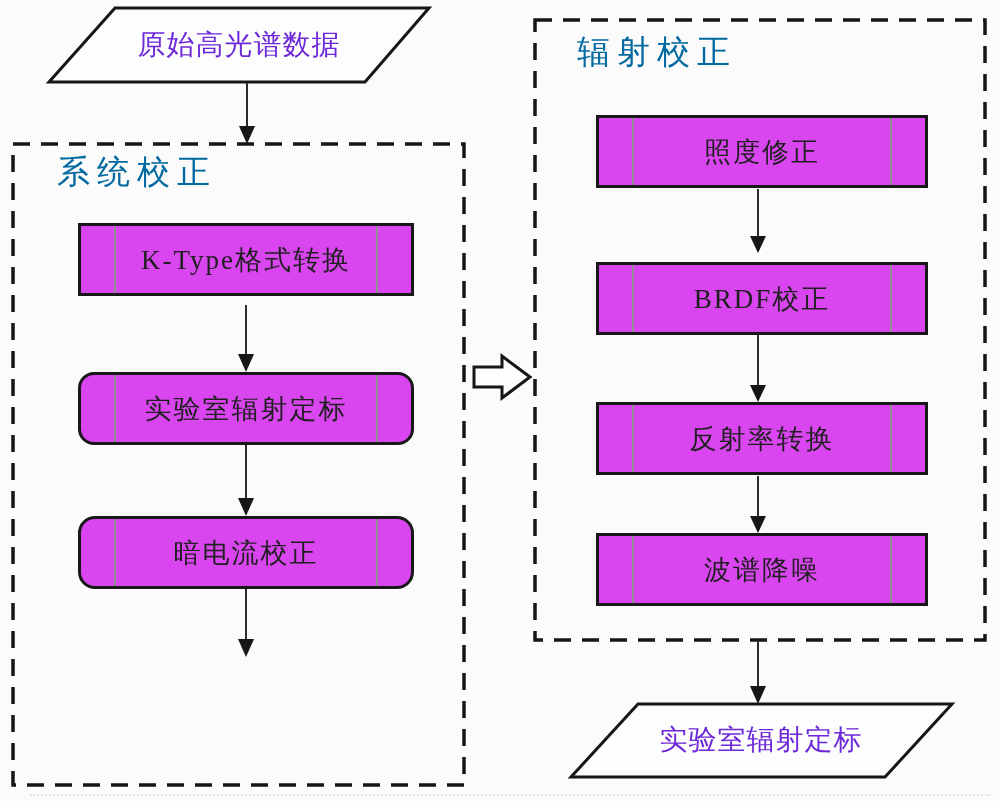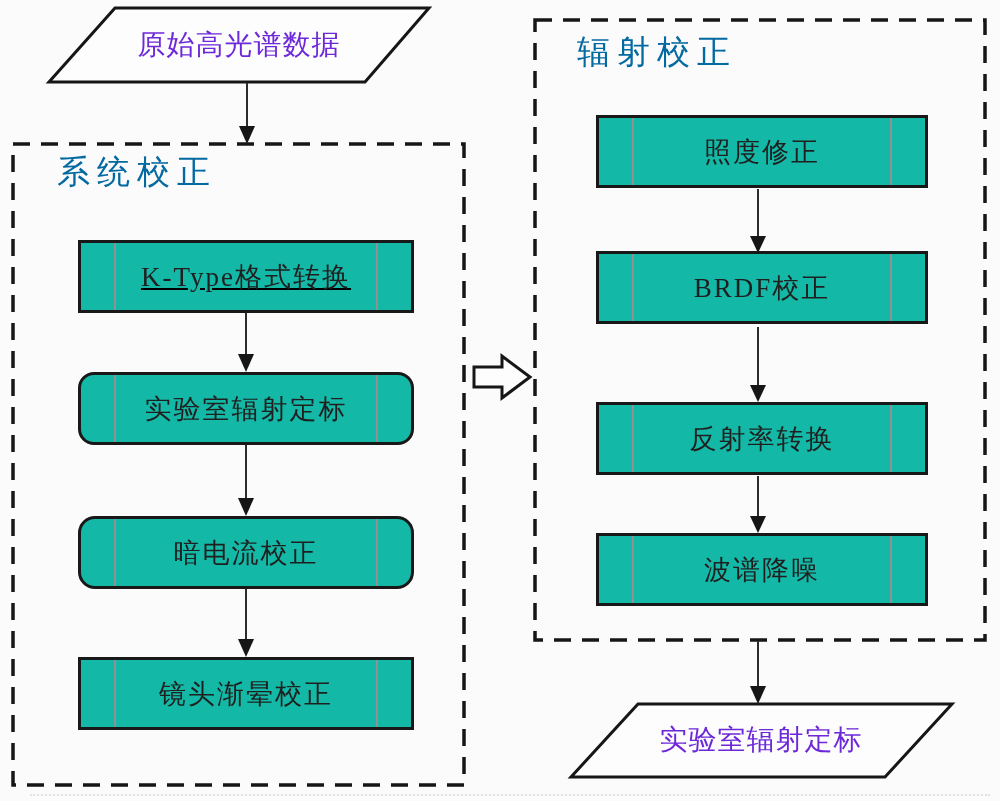--- a/index.html
+++ b/index.html
@@ -12,21 +12,21 @@
   #canvas { position:absolute; left:0; top:0; width:1000px; height:801px; }
   svg.shapes { position:absolute; left:0; top:0; }
 
   .group-title {
     position:absolute;
     font-size:33px; letter-spacing:7px; color:#0369a1;
     white-space:nowrap;
   }
   .pbox {
     position:absolute; box-sizing:border-box;
-    border:3px solid #181818; background:#14b8a6;
+    border:3px solid #181818; background:#d946ef;
     display:flex; align-items:center; justify-content:center;
   }
   .pbox.left  { left:78px;  width:336px; height:73px; }
   .pbox.right { left:596px; width:332px; height:73px; }
   .bar { position:absolute; top:0; bottom:0; width:2px; background:#919191; }
   .bl  { left:33px; }
   .br  { right:33px; }
   .ptext {
     font-size:27px; letter-spacing:2px; color:#1f1f1f; white-space:nowrap;
   }
@@ -91,47 +91,42 @@
       <polygon points="750,686 766,686 758,704" fill="#161616"></polygon>
     </g>
   </svg>
 
   <div class="para-label" style="left:89px; top:28px;">原始高光谱数据</div>
   <div class="para-label" style="left:611px; top:723px;">实验室辐射定标</div>
 
   <div class="group-title" style="left:57px; top:150px;">系统校正</div>
   <div class="group-title" style="left:577px; top:30px;">辐射校正</div>
 
-  <div class="pbox left" style="top:240px;text-decoration:underline;">
+  <div class="pbox left" style="top:223px;">
     <div class="bar bl"></div>
     <div class="bar br"></div>
     <span class="ptext">K-Type格式转换</span>
   </div>
   <div class="pbox left" style="top:372px;border-radius:16px;">
     <div class="bar bl"></div>
     <div class="bar br"></div>
     <span class="ptext">实验室辐射定标</span>
   </div>
   <div class="pbox left" style="top:516px;border-radius:17px;">
     <div class="bar bl"></div>
     <div class="bar br"></div>
     <span class="ptext">暗电流校正</span>
   </div>
-  <div class="pbox left" style="top:657px;">
-    <div class="bar bl"></div>
-    <div class="bar br"></div>
-    <span class="ptext">镜头渐晕校正</span>
-  </div>
 
   <div class="pbox right" style="top:115px;">
     <div class="bar bl"></div>
     <div class="bar br"></div>
     <span class="ptext">照度修正</span>
   </div>
-  <div class="pbox right" style="top:251px;">
+  <div class="pbox right" style="top:262px;">
     <div class="bar bl"></div>
     <div class="bar br"></div>
     <span class="ptext">BRDF校正</span>
   </div>
   <div class="pbox right" style="top:402px;">
     <div class="bar bl"></div>
     <div class="bar br"></div>
     <span class="ptext">反射率转换</span>
   </div>
   <div class="pbox right" style="top:533px;">

